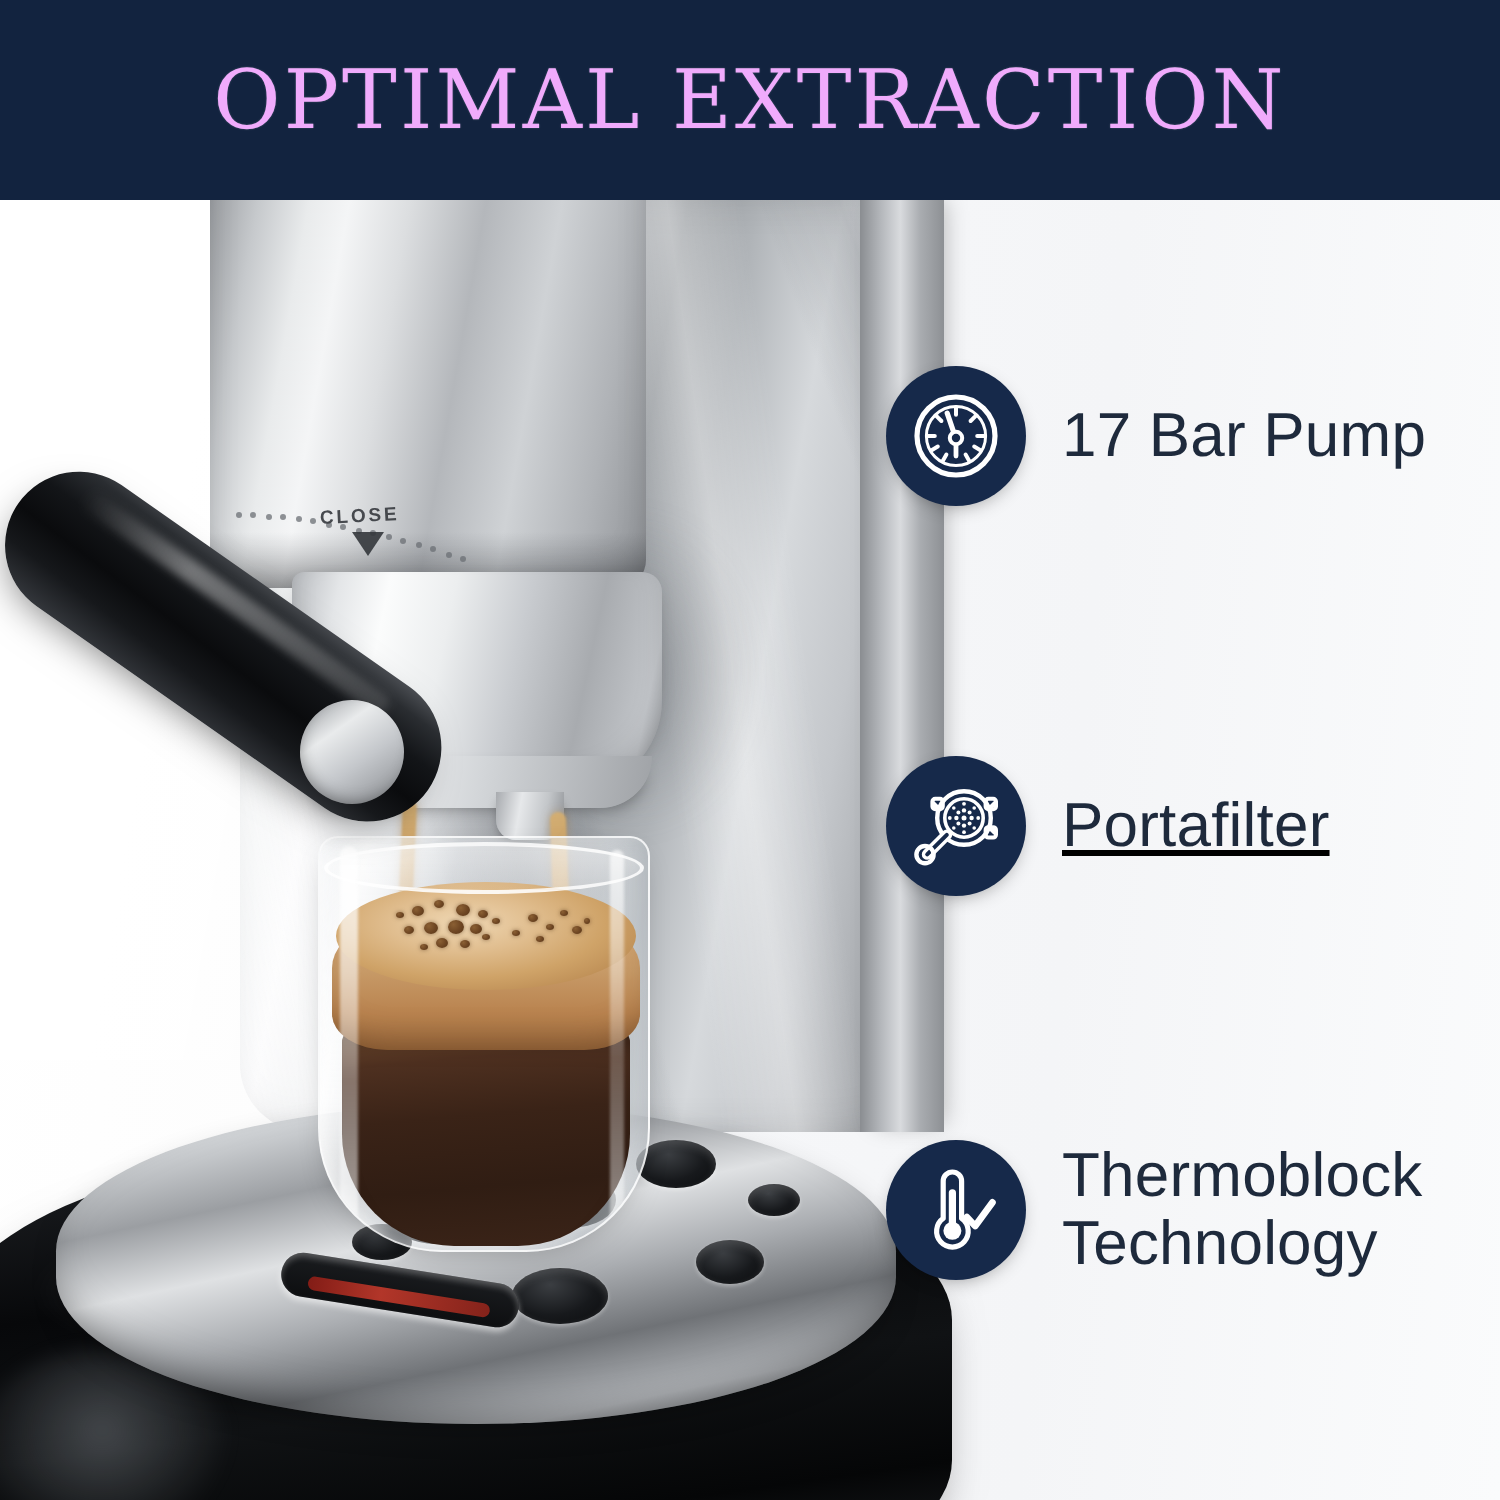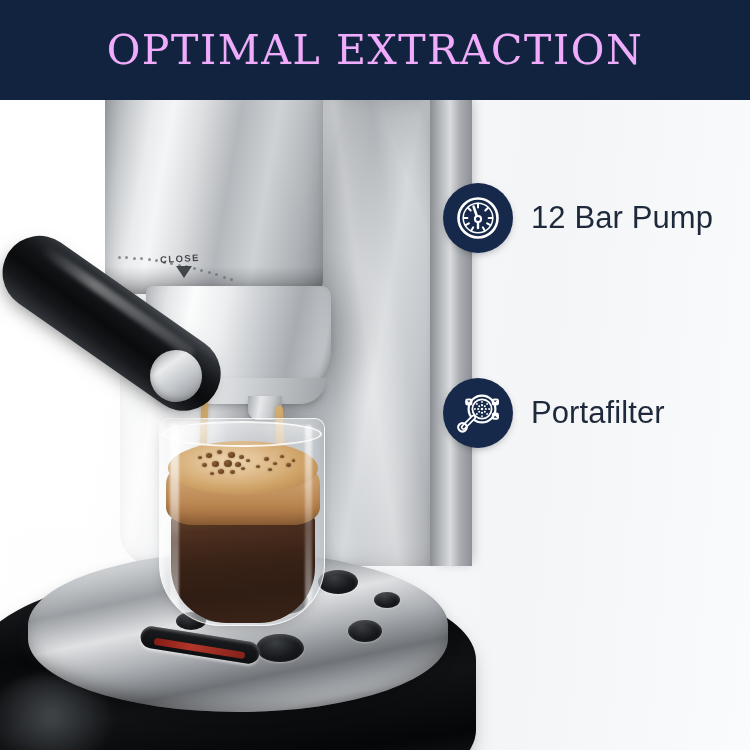--- a/index.html
+++ b/index.html
@@ -511,21 +511,21 @@
     font-family: "Liberation Sans", sans-serif;
     font-size: 31px;
     line-height: 1.14;
     color: #1e2a3c;
     font-weight: 400;
     letter-spacing: 0.1px;
     white-space: pre-line;
   }
 
   #feature-0 { left: 443px; top: 183px; }
-  #feature-1 { left: 443px; top: 378px; }
+  #feature-1 { left: 443px; top: 378px; text-decoration: underline; }
   #feature-2 { left: 443px; top: 570px; }
 
   #feature-2 .feature-label { line-height: 1.10; }
 </style>
 </head>
 <body>
 
 <div id="page">
 
   <div id="header-banner">
@@ -633,21 +633,21 @@
           <line x1="10.6" y1="30.2" x2="13.9" y2="28.3"></line>
           <line x1="35.4" y1="30.2" x2="32.1" y2="28.3"></line>
           <line x1="16.3" y1="35.6" x2="18.2" y2="32.3"></line>
           <line x1="29.7" y1="35.6" x2="27.8" y2="32.3"></line>
         </g>
         <line x1="23" y1="24.5" x2="18.6" y2="11.6" stroke="#ffffff" stroke-width="2.6" stroke-linecap="round"></line>
         <line x1="23" y1="24" x2="23" y2="33" stroke="#ffffff" stroke-width="2.4" stroke-linecap="round"></line>
         <circle cx="23" cy="24" r="3.1" fill="#16294a" stroke="#ffffff" stroke-width="2"></circle>
       </svg>
     </div>
-    <div class="feature-label">12 Bar Pump</div>
+    <div class="feature-label">17 Bar Pump</div>
   </div>
 
   <div class="feature" id="feature-1">
     <div class="feature-icon-circle">
       <svg width="46" height="46" viewBox="0 0 46 46">
 
         <circle cx="27" cy="19" r="13.4" fill="none" stroke="#ffffff" stroke-width="2.2"></circle>
         <path d="M14.4 14.4 L11.6 11.6 M39.6 14.4 L42.4 11.6 M39.6 23.6 L42.4 26.4" stroke="#ffffff" stroke-width="2.2" stroke-linecap="round"></path>
         <rect x="11.2" y="9.4" width="5.2" height="5.2" rx="1.4" fill="none" stroke="#ffffff" stroke-width="2"></rect>
         <rect x="37.8" y="9.4" width="5.2" height="5.2" rx="1.4" fill="none" stroke="#ffffff" stroke-width="2"></rect>
@@ -675,14 +675,29 @@
         </g>
 
         <path d="M18.4 27.4 L8.6 37.2" stroke="#ffffff" stroke-width="5.4" stroke-linecap="round"></path>
         <path d="M18.4 27.4 L8.6 37.2" stroke="#16294a" stroke-width="2.0" stroke-linecap="round"></path>
         <rect x="3.2" y="33.0" width="8.6" height="8.6" rx="4.3" fill="none" stroke="#ffffff" stroke-width="2.2" transform="rotate(-45 7.5 37.3)"></rect>
       </svg>
     </div>
     <div class="feature-label">Portafilter</div>
   </div>
 
+  <div class="feature" id="feature-2">
+    <div class="feature-icon-circle">
+      <svg width="46" height="46" viewBox="0 0 46 46">
+
+        <path d="M16.6 8.6 a4.6 4.6 0 0 1 9.2 0 V27.2 a7.9 7.9 0 1 1 -9.2 0 Z" fill="none" stroke="#ffffff" stroke-width="2.6" stroke-linejoin="round"></path>
+
+        <path d="M21.2 14.4 V30.6" stroke="#ffffff" stroke-width="3.6" stroke-linecap="round"></path>
+        <circle cx="21.2" cy="33.4" r="4.5" fill="#ffffff"></circle>
+
+        <path d="M28.4 26.6 L32.6 31.0 L41.2 19.2" fill="none" stroke="#ffffff" stroke-width="3.4" stroke-linecap="round" stroke-linejoin="round"></path>
+      </svg>
+    </div>
+    <div class="feature-label">Thermoblock
+Technology</div>
+  </div>
 
 </div>
 
 </body></html>

